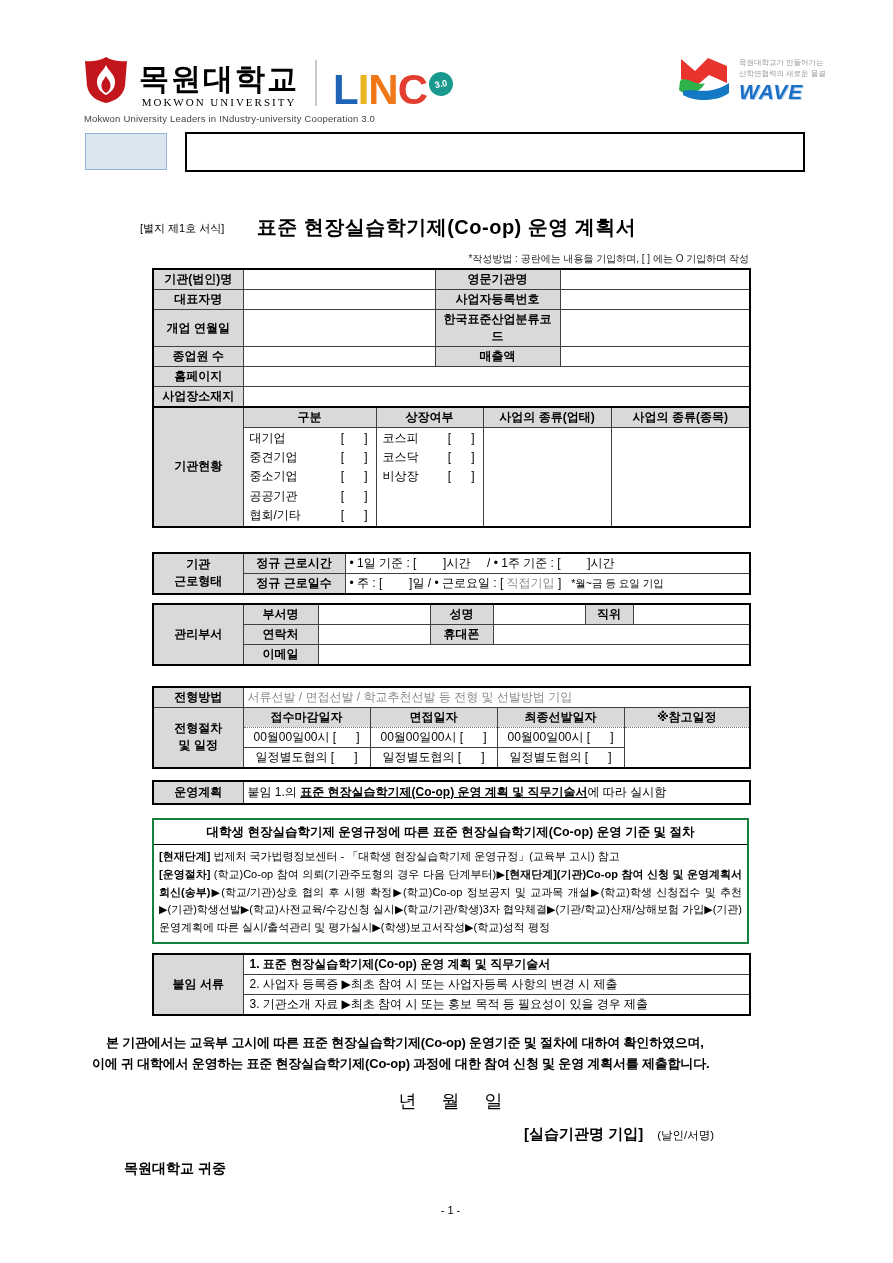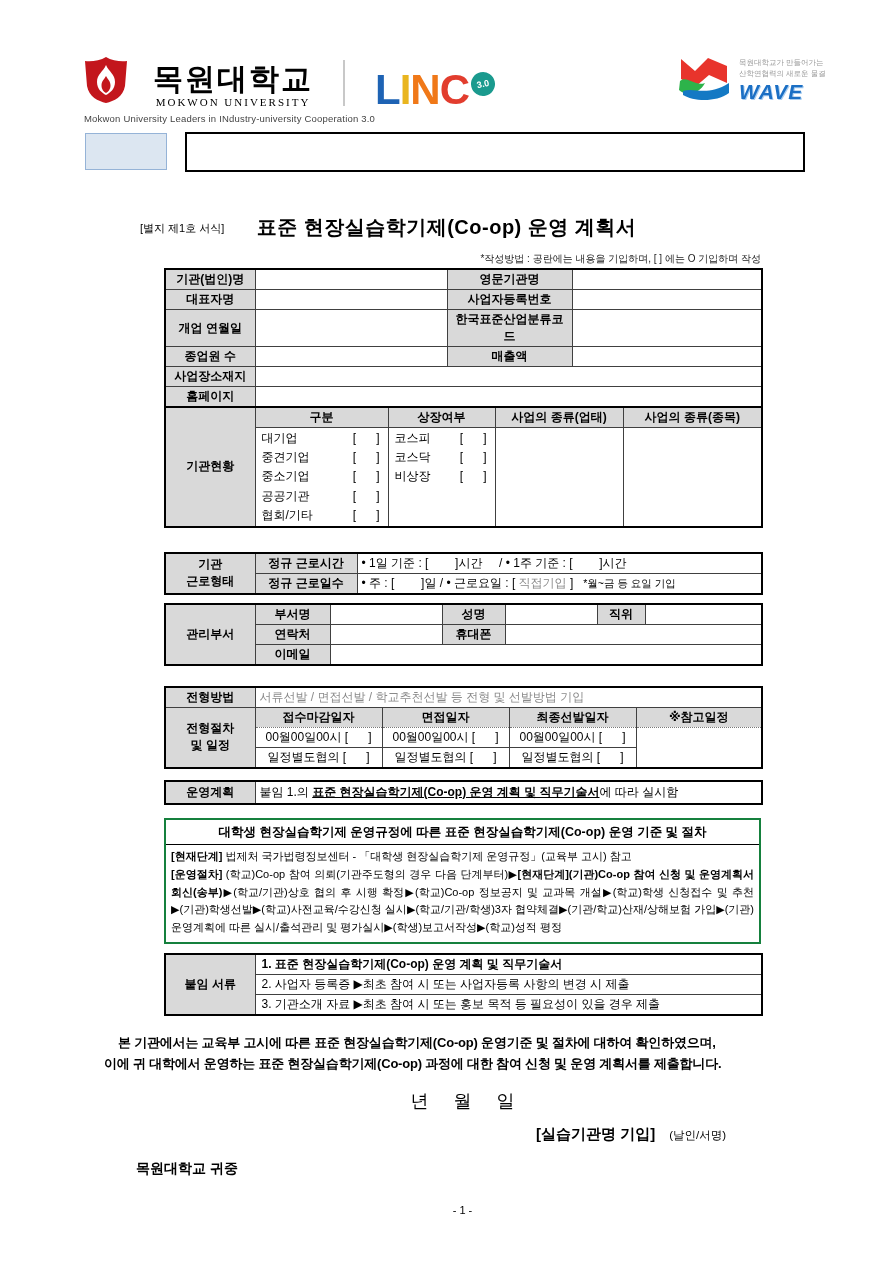--- a/index.html
+++ b/index.html
@@ -2,21 +2,21 @@
 <html><head>
 <meta charset="utf-8">
 <style>
   * { box-sizing: border-box; }
   body { margin:0; background:#ffffff; }
   .page { position:relative; width:893px; height:1263px; background:#fff; overflow:hidden;
           font-family:"Liberation Sans","DejaVu Sans",sans-serif; color:#000; }
 
   
   .logo-left { position:absolute; left:84px; top:56px; }
-  .ll-row { display:flex; align-items:flex-end; gap:25px; }
+  .ll-row { display:flex; align-items:flex-end; gap:11px; }
   .uni-block { display:flex; flex-direction:column; align-items:center; line-height:1; }
   .uni-kr { font-size:30px; font-weight:bold; letter-spacing:2px; }
   .uni-en { font-size:11px; letter-spacing:2px; margin-top:3px; font-family:"Liberation Serif","DejaVu Serif",serif; }
   .logo-divider { width:2px; height:46px; background:#c8c8c8; margin:0 5px 2px 5px; }
   .linc-block { display:flex; align-items:flex-start; }
   .linc-letter { font-size:42px; font-weight:bold; line-height:0.85; letter-spacing:-1px; }
   .lc1 { color:#1e63b4; } .lc2 { color:#e9b51f; } .lc3 { color:#f07818; } .lc4 { color:#e23d2e; }
   .linc-badge { width:24px; height:24px; border-radius:50%; background:#1a9a8e; color:#fff;
                 font-size:9px; font-weight:bold; display:flex; align-items:center; justify-content:center;
                 margin-left:2px; transform:rotate(-12deg); }
@@ -32,21 +32,21 @@
               background:#dce6f1; border:1px solid #95b3d7; }
   .box-wide { position:absolute; left:185px; top:132px; width:620px; height:40px;
               border:2px solid #000; background:#fff; }
 
   
   .doc-label { position:absolute; left:140px; top:221px; font-size:11px; }
   .doc-title { position:absolute; top:214px; left:0; width:100%; text-align:center;
                font-size:20px; font-weight:bold; letter-spacing:0.5px; }
 
   
-  .content { position:absolute; left:164px; top:252px; width:597px; }
+  .content { position:absolute; left:152px; top:252px; width:597px; }
   .note { text-align:right; font-size:10px; margin-bottom:2px; color:#222; }
 
   table.ft { border-collapse:collapse; width:100%; table-layout:fixed; font-size:12px; border:2px solid #000; }
   table.ft td { border:1px solid #404040; padding:1px 4px; height:19px; overflow:hidden; }
   .lbl { background:#d9d9d9; font-weight:bold; text-align:center; padding:1px 2px; }
   .ctr { text-align:center; }
   .pre { white-space:pre; }
   .ph { color:#8a8a8a; }
   .ub { font-weight:bold; text-decoration:underline; }
   .b { font-weight:bold; }
@@ -167,25 +167,25 @@
         <td class="lbl">한국표준산업분류코드</td>
         <td></td>
       </tr>
       <tr>
         <td class="lbl">종업원 수</td>
         <td></td>
         <td class="lbl">매출액</td>
         <td></td>
       </tr>
       <tr>
+        <td class="lbl">홈페이지</td>
+        <td colspan="3"></td>
+      </tr>
+      <tr>
         <td class="lbl">사업장소재지</td>
-        <td colspan="3"></td>
-      </tr>
-      <tr>
-        <td class="lbl">홈페이지</td>
         <td colspan="3"></td>
       </tr>
     </tbody>
       </table>
 
     <table class="ft t-status">
       <colgroup>
           <col style="width:90px">
           <col style="width:133px">
           <col style="width:107px">

